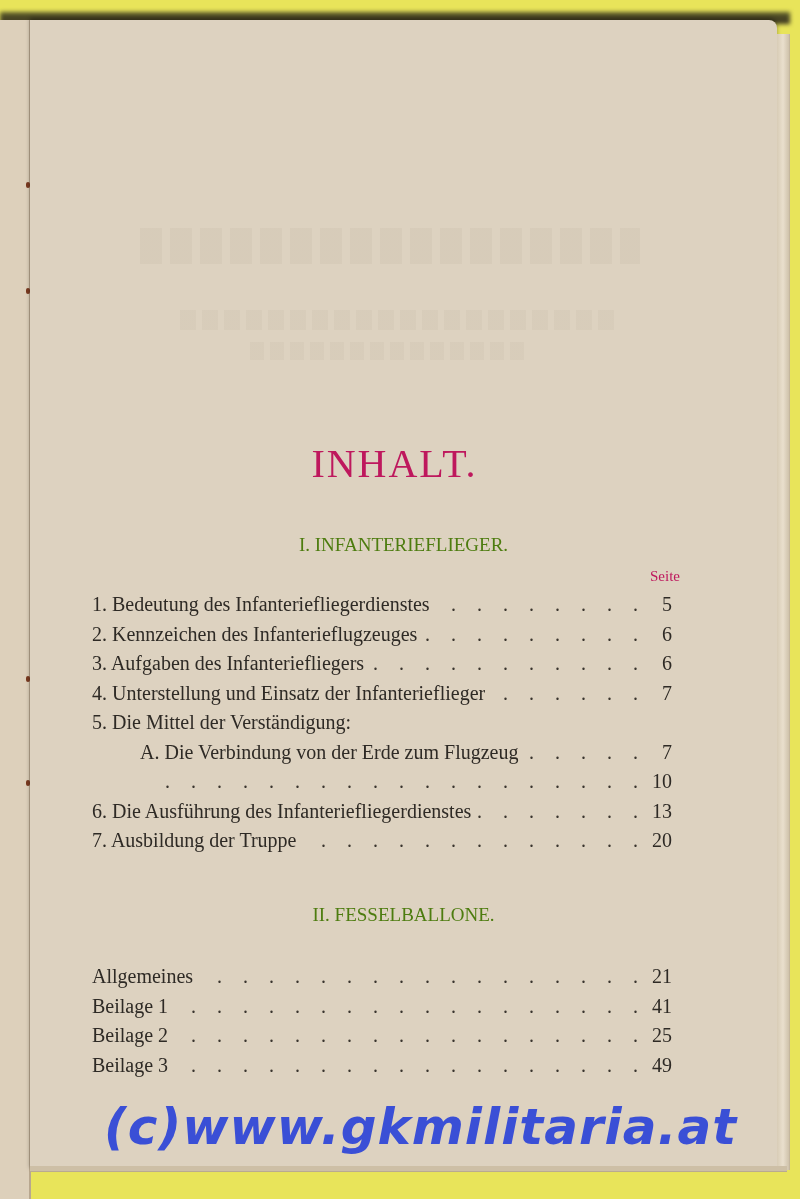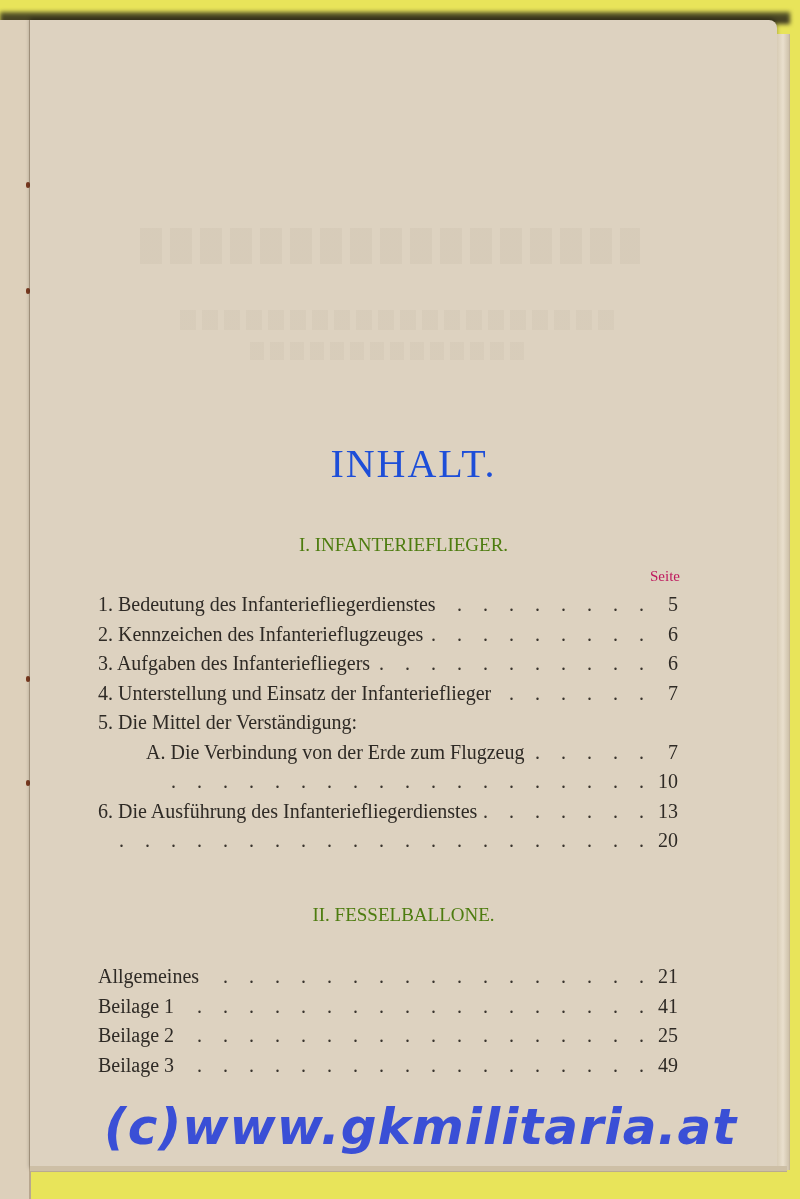--- a/index.html
+++ b/index.html
@@ -36,35 +36,35 @@
       border-bottom: 1px solid #b9aa90;
     }
     .binding-dot {
       position: absolute; width: 4px; height: 6px; background: #7a3a20; border-radius: 2px;
     }
     .ghost {
       position: absolute; color: #c9bca6; opacity: 0.55; font-weight: bold;
       white-space: nowrap; letter-spacing: 1px; text-align: center;
     }
     .title {
-      position: absolute; left: 40px; width: 747px; top: 440px;
-      text-align: center; font-size: 40px; color: #1d4ed8;
+      position: absolute; left: 21px; width: 747px; top: 440px;
+      text-align: center; font-size: 40px; color: #be185d;
       letter-spacing: 2px; font-family: "Liberation Serif", serif;
     }
     .section-heading {
       position: absolute; left: 30px; width: 747px;
       text-align: center; font-size: 19px; color: #4d7c0f;
       font-family: "Liberation Serif", serif;
     }
     .seite {
       position: absolute; left: 650px; top: 568px; font-size: 15px; color: #be185d;
       font-family: "Liberation Serif", serif;
     }
     .toc {
-      position: absolute; left: 98px; width: 580px;
+      position: absolute; left: 92px; width: 580px;
       font-family: "Liberation Serif", serif; color: #2e2a25;
     }
     .toc-row {
       display: flex; align-items: baseline; height: 29.5px;
       font-size: 20px; line-height: 29.5px;
     }
     .toc-row.indent { padding-left: 48px; }
     .toc-label { white-space: nowrap; }
     .toc-dots {
       flex: 1; overflow: hidden; white-space: nowrap; margin: 0 4px;
@@ -133,20 +133,21 @@
   <div class="toc-row indent">
     <span class="toc-dots">. . . . . . . . . . . . . . . . . . . . . . . . . . . . . . . . . . . . . . .</span>
     <span class="toc-page">10</span>
   </div>
   <div class="toc-row">
     <span class="toc-label">6. Die Ausführung des Infanteriefliegerdienstes</span>
     <span class="toc-dots">. . . . . . . . . . . . . . . . . . . . . . . . . . . . . . . . . . . . . . .</span>
     <span class="toc-page">13</span>
   </div>
   <div class="toc-row">
+    <span class="toc-label">7. Ausbildung der Truppe</span>
     <span class="toc-dots">. . . . . . . . . . . . . . . . . . . . . . . . . . . . . . . . . . . . . . .</span>
     <span class="toc-page">20</span>
   </div>
 </div>
 
 <div class="section-heading" style="top:904px;">II. FESSELBALLONE.</div>
 
 <div class="toc" style="top:962px;">
   <div class="toc-row">
     <span class="toc-label">Allgemeines</span>

